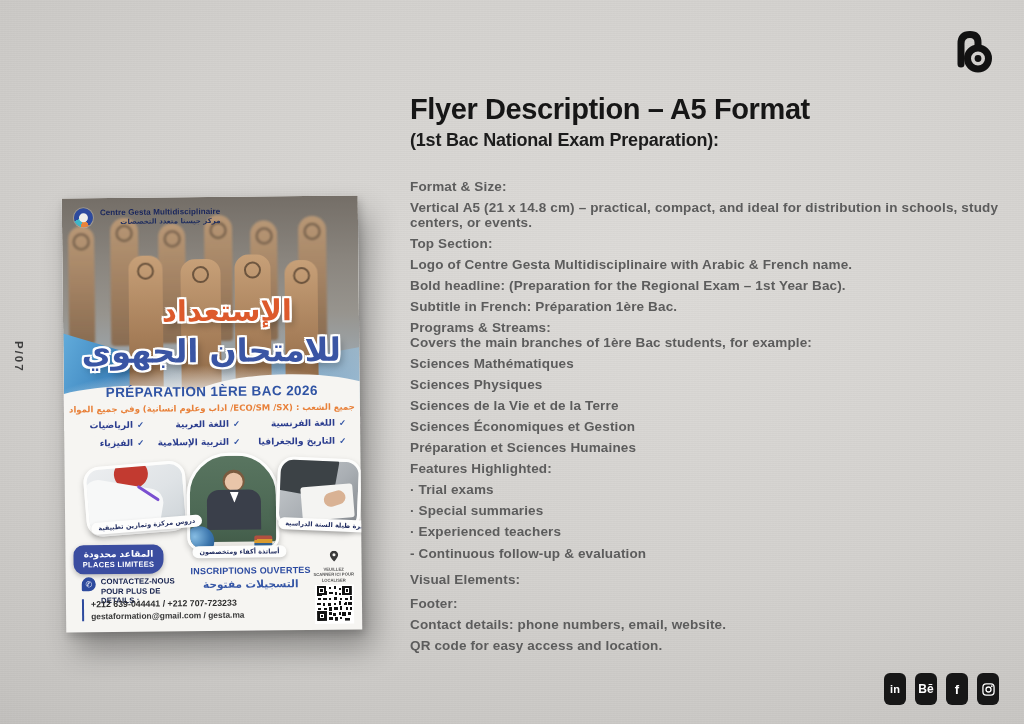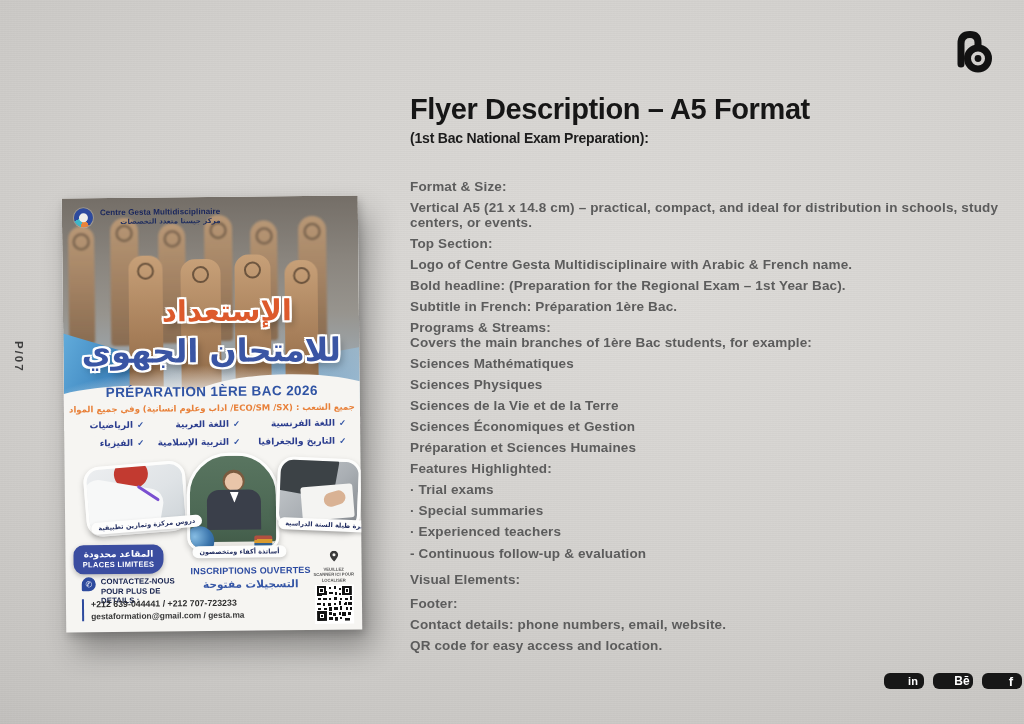--- a/index.html
+++ b/index.html
@@ -5,39 +5,39 @@
   html,body{margin:0;padding:0;}
   body{width:1024px;height:724px;overflow:hidden;font-family:"Liberation Sans",sans-serif;position:relative;
        background:radial-gradient(120% 95% at 62% 38%, #dddbd8 0%, #d3d1ce 45%, #c6c4c1 78%, #b6b4b1 100%);}
   .grain{position:absolute;inset:0;pointer-events:none;
        background-image:repeating-linear-gradient(0deg, rgba(0,0,0,.018) 0 1px, transparent 1px 2px),
                         repeating-linear-gradient(90deg, rgba(255,255,255,.025) 0 1px, transparent 1px 3px);}
 
   
   .headline{position:absolute;left:410px;top:94px;width:600px;color:#161616;}
   .headline h1{margin:0;font-size:29px;font-weight:800;letter-spacing:-.4px;line-height:1.08;}
-  .headline h2{margin:5px 0 0;font-size:14px;font-weight:800;letter-spacing:-.2px;color:#1c1c1c;}
+  .headline h2{margin:5px 0 0;font-size:18px;font-weight:800;letter-spacing:-.2px;color:#1c1c1c;}
   .desc{position:absolute;left:410px;top:179px;width:600px;color:#5c5c5c;font-size:13.5px;font-weight:700;letter-spacing:.15px;line-height:15px;}
   .desc p{margin:0 0 6px;}
   .desc p.tight{margin-bottom:0;}
   .desc p.gap{margin-top:9px;}
   .desc p.gap-sm{margin-top:7px;}
   .desc p.gap-md{margin-top:11px;}
 
   
   .brand{position:absolute;left:952px;top:27px;width:42px;height:50px;}
 
   
   .pagenum{position:absolute;left:13px;top:341px;writing-mode:vertical-rl;font-size:11.5px;font-weight:600;
            letter-spacing:2px;color:#3e3e3e;}
 
   
   .social{position:absolute;left:884px;top:673px;display:flex;gap:9px;}
-  .sicon{width:22px;height:16px;background:#171717;border-radius:6px;color:#fff;display:flex;align-items:center;
-         justify-content:center;font-weight:800;cursor:pointer;padding-left:18px;}
+  .sicon{width:22px;height:32px;background:#171717;border-radius:6px;color:#fff;display:flex;align-items:center;
+         justify-content:center;font-weight:800;cursor:pointer;}
   .sicon.in{font-size:11px;}
   .sicon.be{font-size:12px;}
   .sicon.fb{font-size:13px;}
 
   
   .flyer{position:absolute;left:64px;top:197px;width:296px;height:434px;background:#f6f5f2;transform:rotate(-.6deg);
          box-shadow:10px 18px 30px rgba(0,0,0,.32), 2px 4px 8px rgba(0,0,0,.18);overflow:hidden;}
   .photo{position:absolute;left:0;top:0;width:296px;height:212px;overflow:hidden;
          background:linear-gradient(180deg,#746e67 0%,#8a857e 30%,#97948e 55%,#9fadb8 85%,#b6c4cc 100%);}
   .trophy{position:absolute;background:linear-gradient(180deg,#c7a078 0%,#a57d58 55%,#84603f 100%);

